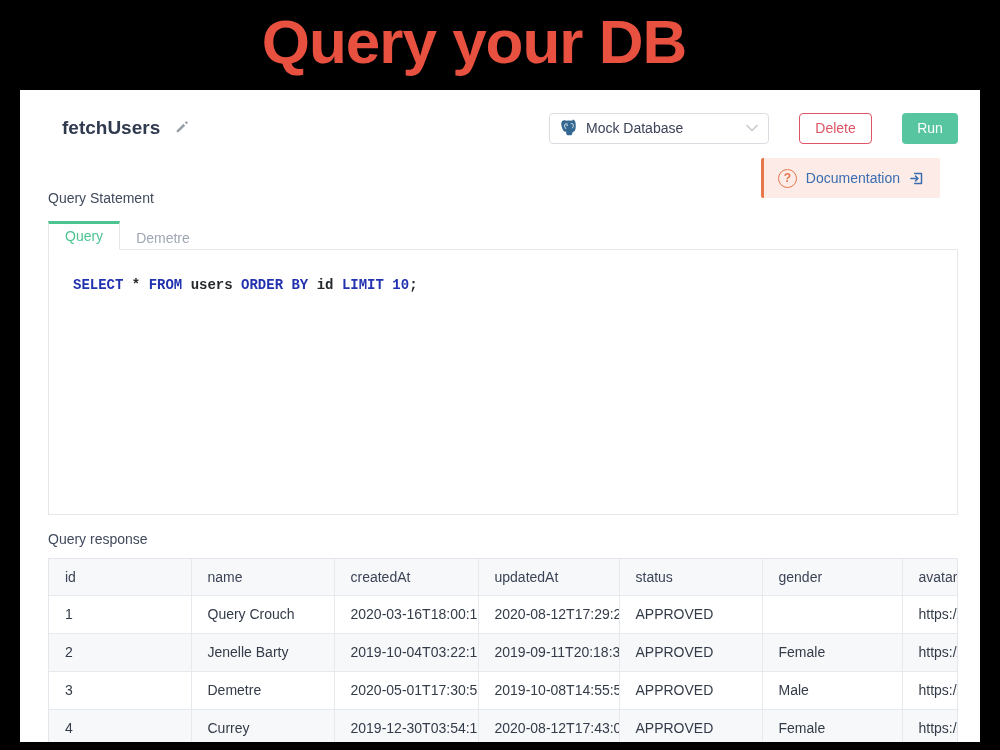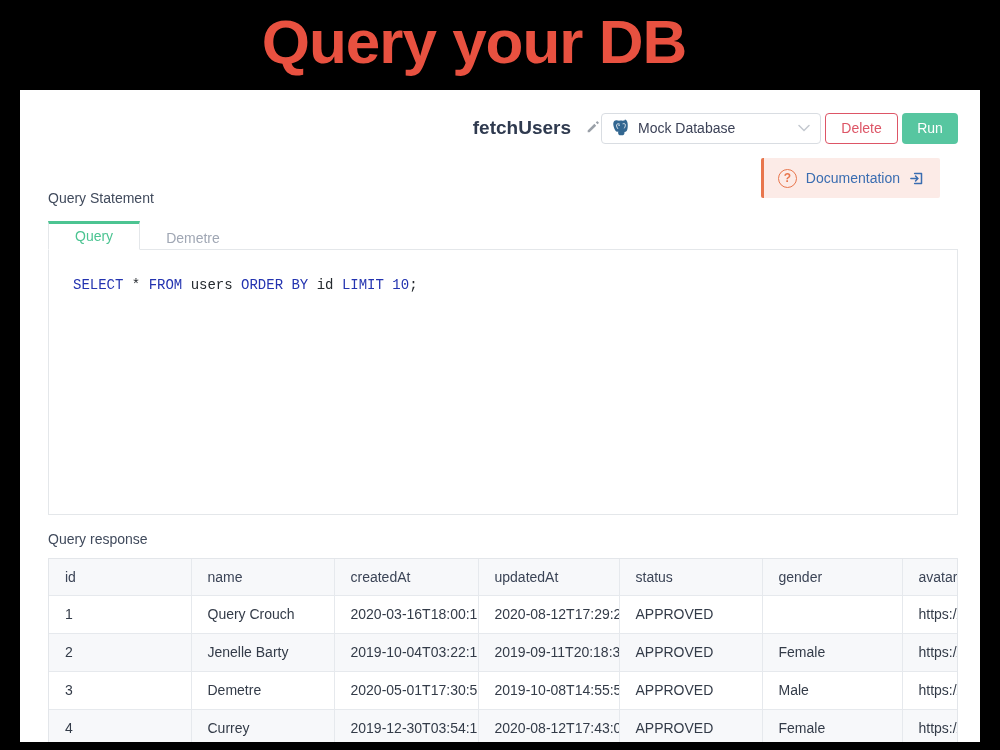--- a/index.html
+++ b/index.html
@@ -11,27 +11,27 @@
   }
 
   .panel {
     position:absolute; left:20px; top:90px; width:960px; height:652px;
     background:#fff; overflow:hidden;
   }
 
   
   .panel-header {
     position:absolute; left:42px; right:22px; top:22px; height:32px;
-    display:flex; align-items:center; justify-content:flex-end;
+    display:flex; align-items:center; justify-content:space-between;
   }
   .title-group { display:flex; align-items:center; gap:14px; }
   .query-name { font-size:19px; font-weight:700; color:#2f3a4f; }
   .edit-btn { display:flex; align-items:center; cursor:pointer; background:none; border:none; }
 
-  .controls { display:flex; align-items:center; gap:4px; }
+  .controls { display:flex; align-items:center; gap:30px; }
   .ds-select {
     width:220px; height:31px; border:1px solid #d9dde2; border-radius:4px;
     display:flex; align-items:center; padding:0 10px; gap:8px; background:#fff; cursor:pointer;
   }
   .ds-label { flex:1; font-size:14px; color:#3c4257; }
   .btn { font-size:14px; border-radius:4px; cursor:pointer; height:31px; }
   .btn-delete {
     background:#fff; color:var(--delete-red); border:1px solid var(--delete-red);
     padding:0 14px; width:73px;
   }
@@ -55,38 +55,38 @@
   .section-label { position:absolute; left:28px; font-size:14px; color:#404a5c; }
   .lbl-statement { top:100px; }
   .lbl-response { top:441px; }
 
   
   .tabbar {
     position:absolute; left:28px; right:22px; top:131px; height:29px;
     display:flex; border-bottom:1px solid #e4e7ea;
   }
   .tab {
-    font-size:14px; padding:6px 26px 5px; color:#a0a7b4; cursor:pointer;
+    font-size:14px; padding:6px 16px 5px; color:#a0a7b4; cursor:pointer;
     border-top:3px solid transparent; background:transparent;
   }
   .tab.active {
     color:var(--accent-green); background:#fff;
     border:1px solid #e4e7ea; border-bottom:1px solid #fff;
     border-top:3px solid var(--accent-green);
     margin-bottom:-1px; padding-top:4px;
   }
 
   
   .editor {
     position:absolute; left:28px; right:22px; top:160px; height:265px;
     border:1px solid #e4e7ea; border-top:none; background:#fff; cursor:text;
   }
   .code-line {
     position:absolute; left:24px; top:27px; white-space:pre;
-    font-family:"Liberation Mono", monospace; font-size:14px; font-weight:400; color:#24292e;
+    font-family:"Liberation Mono", monospace; font-size:14px; font-weight:700; color:#24292e;
   }
   .tok-kw  { color:var(--keyword-blue); }
   .tok-num { color:var(--keyword-blue); }
   .tok-pl  { color:#24292e; }
 
   
   .table-wrap {
     position:absolute; left:28px; right:22px; top:468px; height:200px;
     overflow:hidden; border:1px solid #e3e6ea; border-bottom:none;
   }

